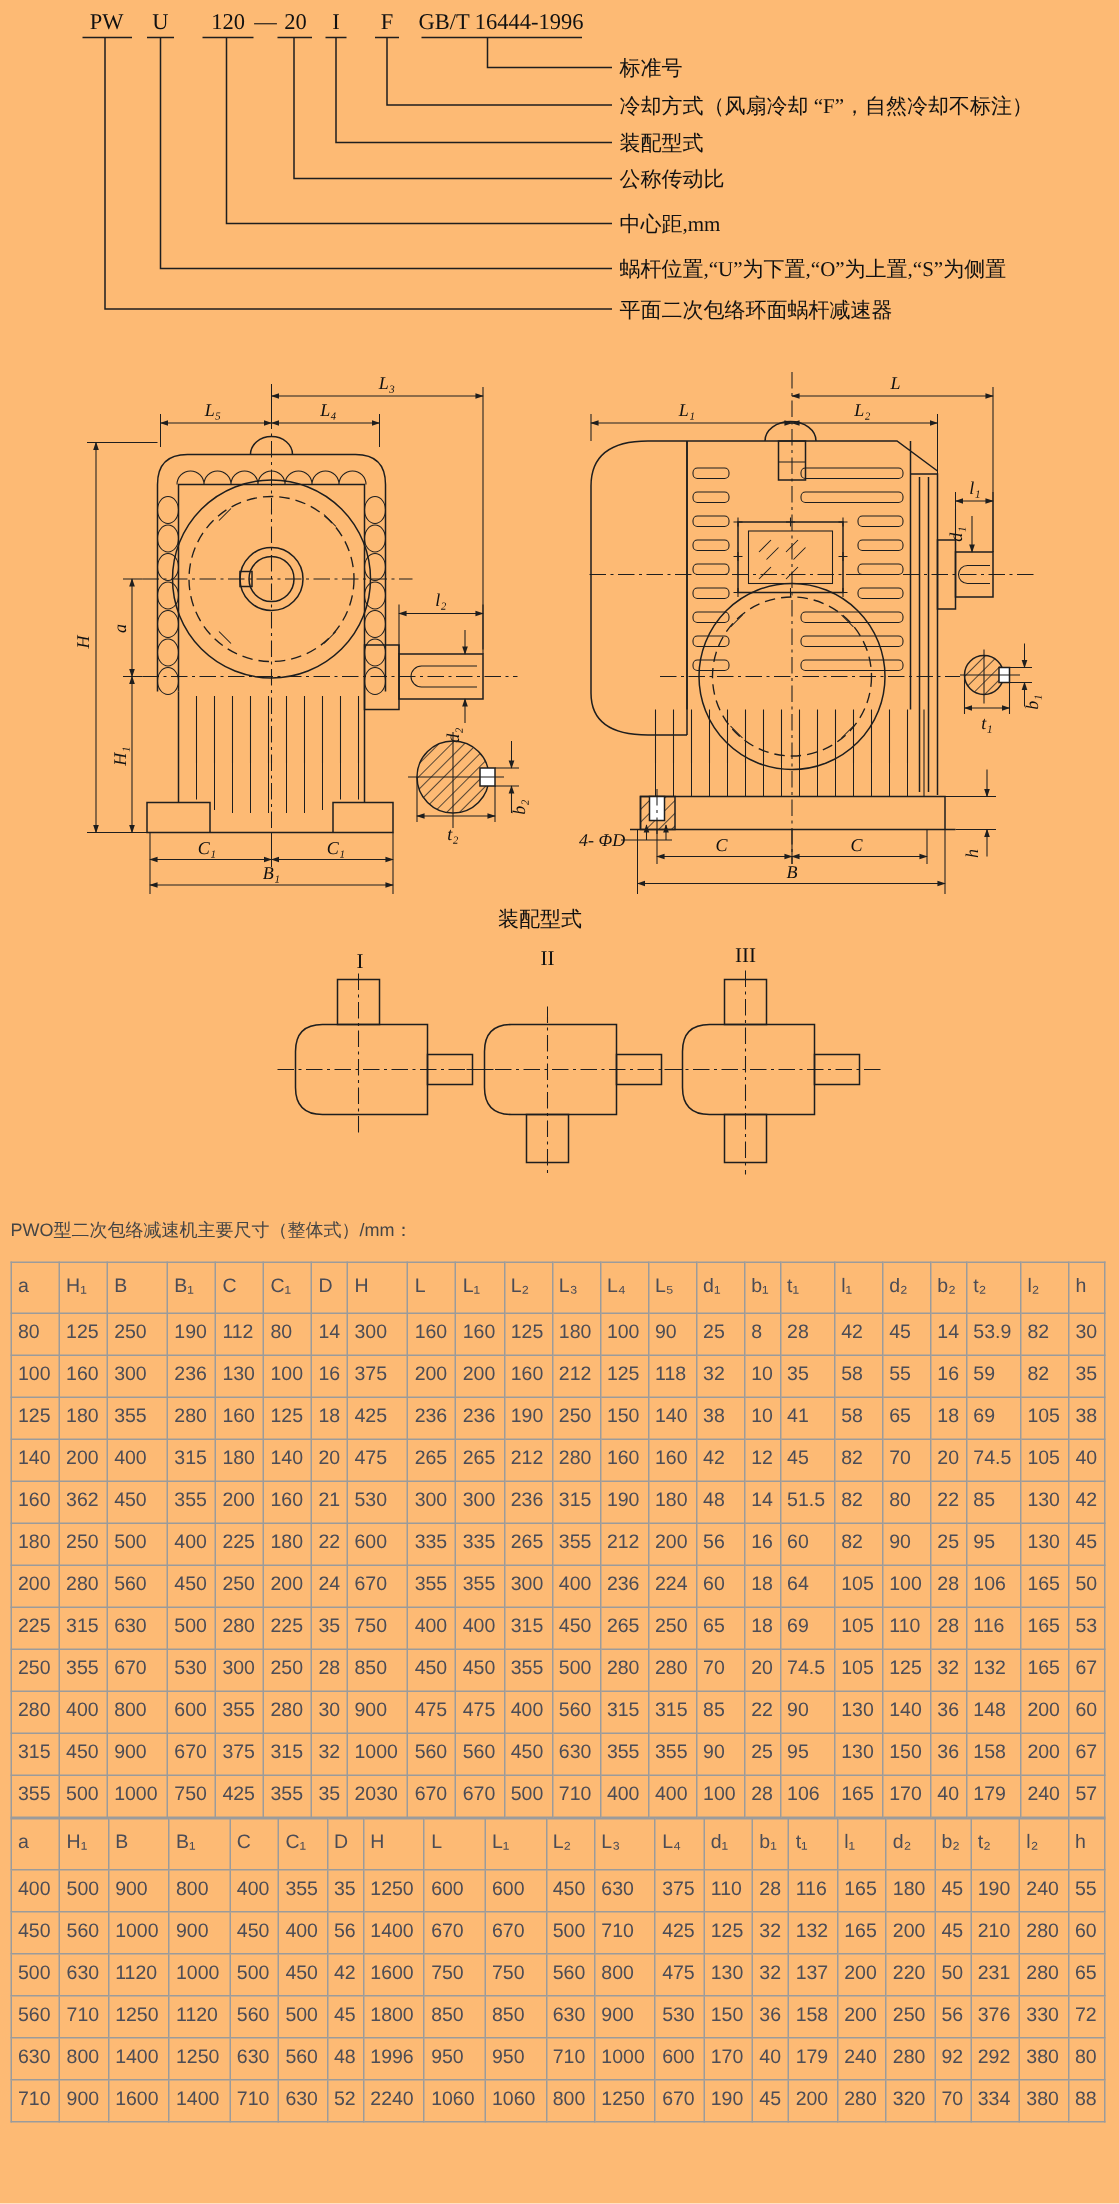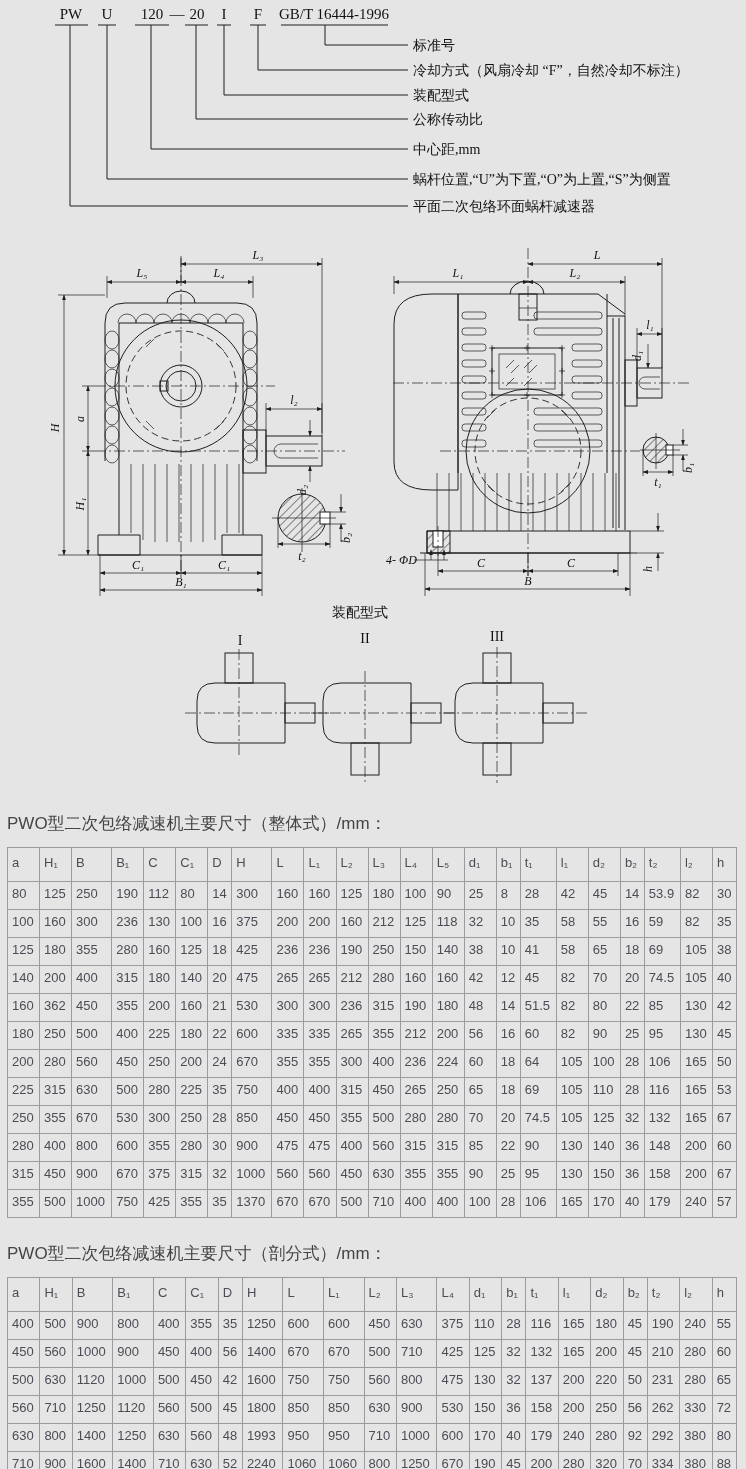--- a/index.html
+++ b/index.html
@@ -1,26 +1,26 @@
 <!DOCTYPE html>
 <html><head>
 <meta charset="utf-8">
 <style>
   html,body{margin:0;padding:0;background:#fff;}
-  .page{width:746px;height:1469px;background:#e5e5e5;position:relative;overflow:hidden;
+  .page{width:746px;height:1469px;background:#fdba74;position:relative;overflow:hidden;
         font-family:"Liberation Sans",sans-serif;}
   svg{display:block;}
   svg .ln{stroke:#1e1e1e;fill:none;stroke-width:1;}
   svg .thin{stroke:#1e1e1e;fill:none;stroke-width:0.7;}
   svg .cl{stroke:#1e1e1e;fill:none;stroke-width:0.7;stroke-dasharray:11 3 2 3;}
   svg .dsh{stroke:#1e1e1e;fill:none;stroke-width:0.9;stroke-dasharray:7 4;}
   svg text.d{font:italic 12px "Liberation Serif",serif;fill:#111;}
   svg text.c{font:14px "Liberation Serif",serif;fill:#111;}
   svg text.code{font:15px "Liberation Serif",serif;fill:#111;}
-  .tbl-title{font-size:17px;color:#454545;margin:24px 0 12px 7px;font-weight:normal;}
+  .tbl-title{font-size:12px;color:#454545;margin:24px 0 12px 7px;font-weight:normal;}
   table{border-collapse:collapse;width:730px;margin-left:7px;table-layout:auto;}
   th,td{border:1px solid #9b9b9b;font-size:13px;color:#4c4c55;text-align:left;
         font-weight:normal;padding:4px 2px 8px 4px;vertical-align:top;
         font-family:"Liberation Sans",sans-serif;}
   th{padding-top:7px;padding-bottom:11px;}
 </style>
 </head>
 <body>
 
 <div class="page">
@@ -604,41 +604,40 @@
           <td>67</td>
         </tr>
         <tr>
           <td>355</td>
           <td>500</td>
           <td>1000</td>
           <td>750</td>
           <td>425</td>
           <td>355</td>
           <td>35</td>
-          <td>1370</td>
+          <td>2030</td>
           <td>670</td>
           <td>670</td>
           <td>500</td>
           <td>710</td>
           <td>400</td>
           <td>400</td>
           <td>100</td>
           <td>28</td>
           <td>106</td>
           <td>165</td>
           <td>170</td>
           <td>40</td>
           <td>179</td>
           <td>240</td>
           <td>57</td>
         </tr>
       </tbody>
   </table>
 
-  <h2 class="tbl-title">PWO型二次包络减速机主要尺寸（剖分式）/mm：</h2>
   <table>
     <thead>
         <tr>
           <th>a</th>
           <th>H₁</th>
           <th>B</th>
           <th>B₁</th>
           <th>C</th>
           <th>C₁</th>
           <th>D</th>
@@ -745,33 +744,33 @@
           <td>850</td>
           <td>630</td>
           <td>900</td>
           <td>530</td>
           <td>150</td>
           <td>36</td>
           <td>158</td>
           <td>200</td>
           <td>250</td>
           <td>56</td>
-          <td>262</td>
+          <td>376</td>
           <td>330</td>
           <td>72</td>
         </tr>
         <tr>
           <td>630</td>
           <td>800</td>
           <td>1400</td>
           <td>1250</td>
           <td>630</td>
           <td>560</td>
           <td>48</td>
-          <td>1993</td>
+          <td>1996</td>
           <td>950</td>
           <td>950</td>
           <td>710</td>
           <td>1000</td>
           <td>600</td>
           <td>170</td>
           <td>40</td>
           <td>179</td>
           <td>240</td>
           <td>280</td>

